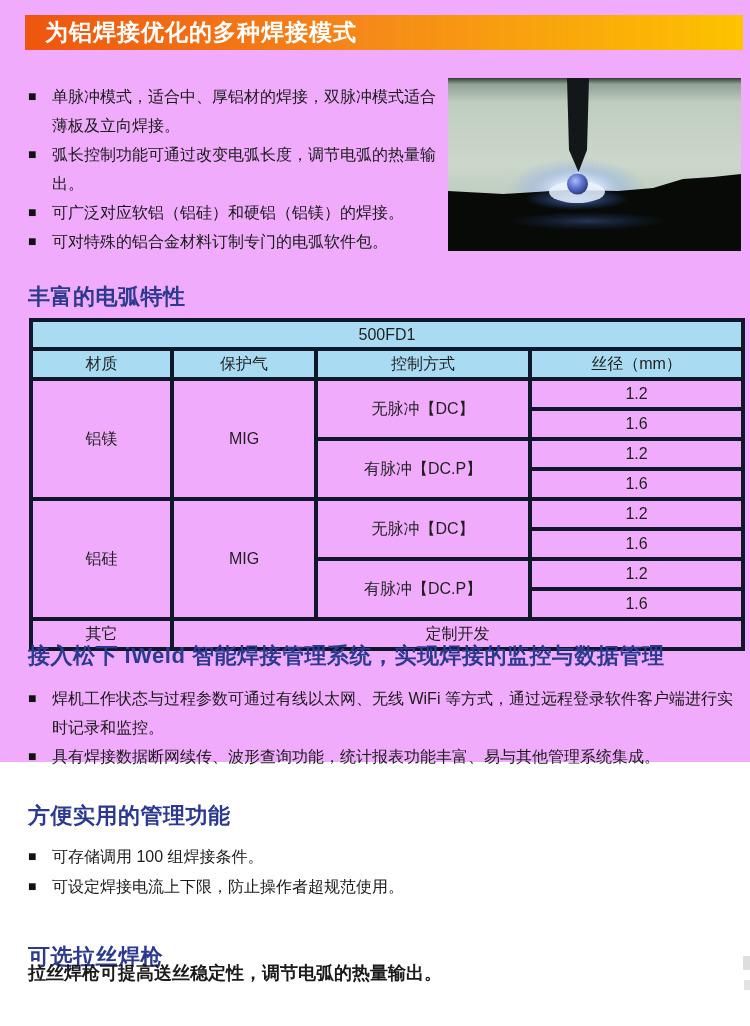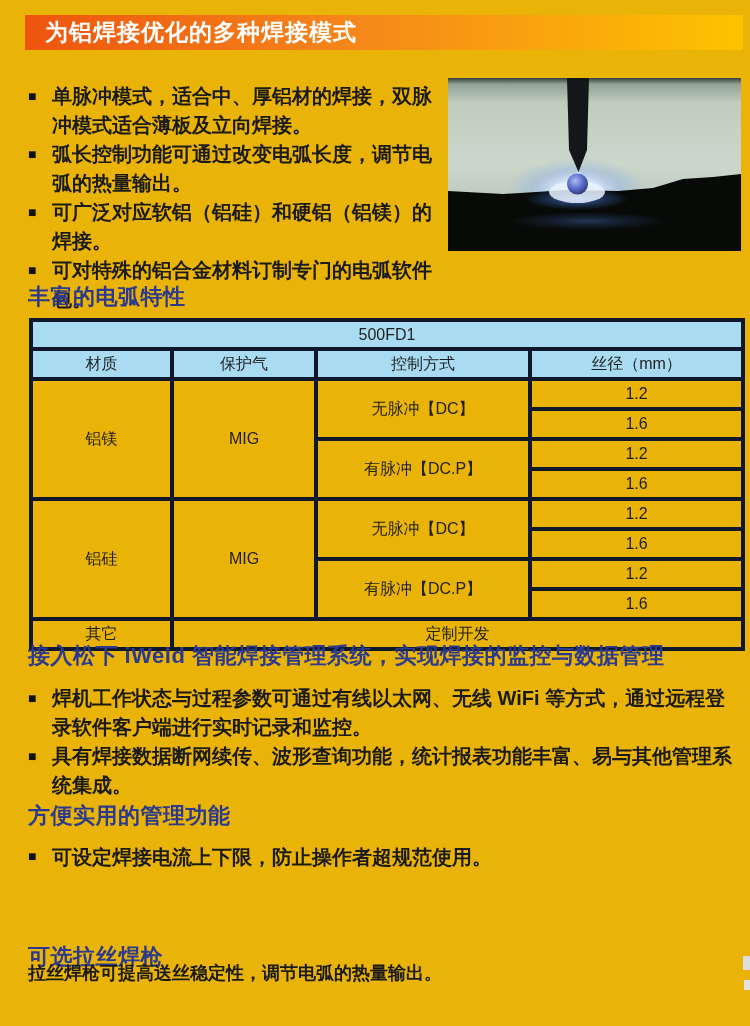--- a/index.html
+++ b/index.html
@@ -1,35 +1,35 @@
 <!DOCTYPE html>
 <html><head>
 <meta charset="utf-8">
 <style>
   html,body{margin:0;padding:0;}
   body{
     width:750px;height:1026px;background:#ffffff;overflow:hidden;
     font-family:"Liberation Sans","DejaVu Sans",sans-serif;
     color:#1c1c1c;position:relative;
   }
-  .page{position:absolute;inset:0;width:750px;height:1026px;background:#eab308;}
+  .page{position:absolute;inset:0;width:750px;height:762px;background:#f0abfc;}
 
   
   .banner{
     position:absolute;left:25px;top:15px;width:718px;height:35px;
     background:linear-gradient(to right,#ee550e 0%,#f5861a 45%,#fdc300 100%);
     display:flex;align-items:center;
   }
   .banner .title{
     color:#ffffff;font-weight:700;font-size:23px;letter-spacing:1px;
     padding-left:20px;white-space:nowrap;
   }
 
   
-  .bullets{position:absolute;font-size:20px;line-height:29px;font-weight:700;color:#1a1a1a;}
+  .bullets{position:absolute;font-size:16px;line-height:29px;font-weight:400;color:#1a1a1a;}
   .bullets .bullet{position:relative;padding-left:24px;}
   .bullets .bullet::before{
     content:"■";position:absolute;left:0;top:0;font-size:14px;line-height:29px;color:#111;
   }
   .intro-bullets{left:28px;top:82px;width:414px;}
   .iweld-bullets{left:28px;top:684px;width:714px;}
   .mgmt-bullets{left:28px;top:842px;width:700px;line-height:30px;}
 
   
   .sec-heading{
@@ -188,20 +188,21 @@
   </div>
 
   <div class="sec-heading h-iweld">接入松下 iWeld 智能焊接管理系统，实现焊接的监控与数据管理</div>
   <div class="bullets iweld-bullets">
     <div class="bullet">焊机工作状态与过程参数可通过有线以太网、无线 WiFi 等方式，通过远程登录软件客户端进行实时记录和监控。</div>
     <div class="bullet">具有焊接数据断网续传、波形查询功能，统计报表功能丰富、易与其他管理系统集成。</div>
   </div>
 
   <div class="sec-heading h-mgmt">方便实用的管理功能</div>
   <div class="bullets mgmt-bullets">
+    <div class="bullet">可存储调用 100 组焊接条件。</div>
     <div class="bullet">可设定焊接电流上下限，防止操作者超规范使用。</div>
   </div>
 
   <div class="sec-heading h-torch">可选拉丝焊枪</div>
   <div class="torch-text">
     <div>拉丝焊枪可提高送丝稳定性，调节电弧的热量输出。</div>
   </div>
 
   <div class="edge-artifact">
     <span class="m1"></span>

